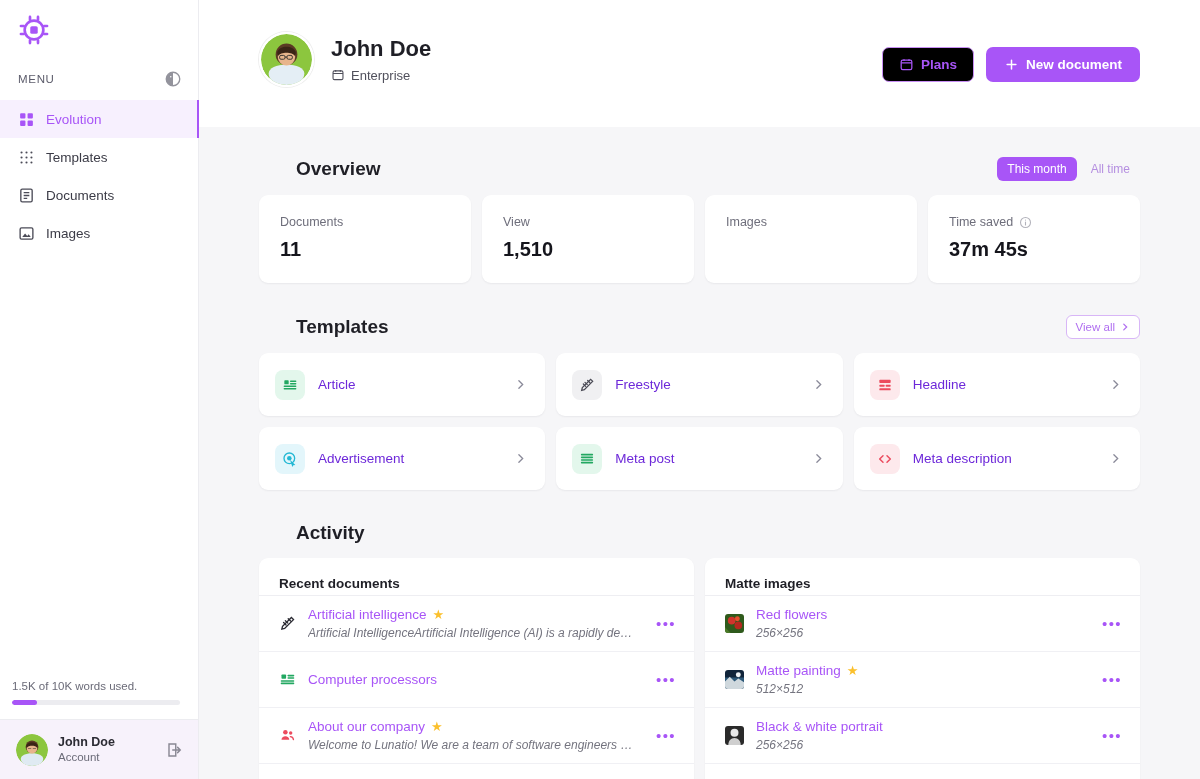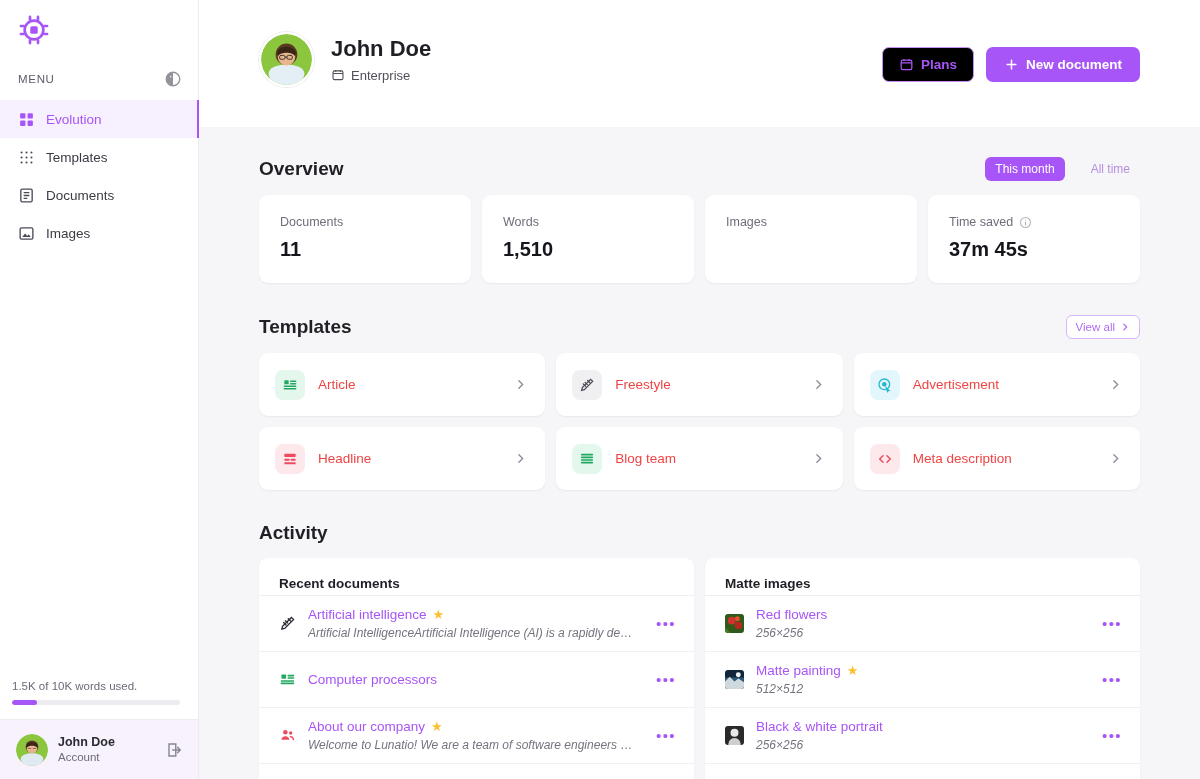--- a/index.html
+++ b/index.html
@@ -95,24 +95,25 @@
     padding: 9px 16px;
   }
   .btn-primary { background: #a855f7; color: #fff; padding: 10px 18px; justify-content: flex-end; }
   .btn svg { width: 15px; height: 15px; }
 
   .content { padding: 30px 60px 0 60px; }
 
   .section-head {
     display: flex; align-items: center; justify-content: space-between;
     margin-bottom: 14px;
+    margin-left: 37px;
   }
   .section-title { font-size: 19px; font-weight: 700; color: #1f1f26; }
 
-  .seg { display: flex; align-items: center; gap: 16px; }
+  .seg { display: flex; align-items: center; gap: 4px; }
   .seg-btn {
     font-size: 12px; padding: 5px 10px; border-radius: 6px;
     color: #b58fe0; cursor: pointer; border: none; background: transparent;
     font-family: "Liberation Sans", sans-serif;
   }
   .seg-btn.active { background: #a855f7; color: #fff; font-weight: 400; }
 
   .viewall {
     display: inline-flex; align-items: center; gap: 5px;
     border: 1px solid #d8b6f7; color: #b06ef0; background: #fff;
@@ -136,21 +137,21 @@
   .tpl {
     background: #fff; border-radius: 9px; height: 63px;
     display: flex; align-items: center; gap: 13px; padding: 0 18px 0 16px;
     box-shadow: 0 1px 2px rgba(20,20,40,.06); cursor: pointer;
   }
   .tpl-ico {
     width: 30px; height: 30px; border-radius: 8px; flex: 0 0 30px;
     display: flex; align-items: center; justify-content: center;
   }
   .tpl-ico svg { width: 16px; height: 16px; }
-  .tpl-name { flex: 1 1 auto; font-size: 13.5px; color: #ef4444; }
+  .tpl-name { flex: 1 1 auto; font-size: 13.5px; color: #6d28d9; }
   .chev { width: 13px; height: 13px; color: #8a8a99; flex: 0 0 13px; }
 
   
   .activity-grid { display: grid; grid-template-columns: 1fr 1fr; gap: 11px; }
   .panel {
     background: #fff; border-radius: 9px; overflow: hidden;
     box-shadow: 0 1px 2px rgba(20,20,40,.06);
   }
   .panel-head {
     font-size: 13.5px; font-weight: 700; color: #1f1f26;
@@ -336,21 +337,21 @@
 
       <div class="stats">
         <div class="stat">
           <div class="stat-label">
             <span>Documents</span>
           </div>
           <div class="stat-value">11</div>
         </div>
         <div class="stat">
           <div class="stat-label">
-            <span>Words</span>
+            <span>View</span>
           </div>
           <div class="stat-value">1,510</div>
         </div>
         <div class="stat">
           <div class="stat-label">
             <span>Images</span>
           </div>
         </div>
         <div class="stat">
           <div class="stat-label">
@@ -397,55 +398,55 @@
               <path d="M6.5 10.5l3.5 3.5M9 8l3.5 3.5M13 5.2l3.4 3.4"></path>
             </svg>
           </div>
           <div class="tpl-name">Freestyle</div>
           <svg class="chev" viewBox="0 0 24 24" fill="none" stroke="currentColor" stroke-width="2.4" stroke-linecap="round">
               <path d="M9 5l7 7-7 7"></path>
             </svg>
         </div>
 
         <div class="tpl">
-          <div class="tpl-ico" style="background:#e3f6fb">
-            <svg viewBox="0 0 24 24" fill="none" stroke="#22b8d4" stroke-width="2">
-              <circle cx="11" cy="11" r="8"></circle>
-              <circle cx="11" cy="11" r="3.4" fill="#22b8d4" stroke="none"></circle>
-              <path d="M12 13l8 8-3 .5-1.5 2.5z" fill="#22b8d4" stroke="none"></path>
-            </svg>
-          </div>
-          <div class="tpl-name">Advertisement</div>
-          <svg class="chev" viewBox="0 0 24 24" fill="none" stroke="currentColor" stroke-width="2.4" stroke-linecap="round">
-              <path d="M9 5l7 7-7 7"></path>
-            </svg>
-        </div>
-
-        <div class="tpl">
           <div class="tpl-ico" style="background:#fde9ec">
             <svg viewBox="0 0 24 24" fill="#ec4b5e">
               <rect x="3.5" y="4" width="17" height="5" rx="1.2"></rect>
               <rect x="3.5" y="11.5" width="8" height="3" rx="1"></rect>
               <rect x="13" y="11.5" width="7.5" height="3" rx="1"></rect>
               <rect x="3.5" y="17" width="17" height="3" rx="1"></rect>
             </svg>
           </div>
           <div class="tpl-name">Headline</div>
           <svg class="chev" viewBox="0 0 24 24" fill="none" stroke="currentColor" stroke-width="2.4" stroke-linecap="round">
               <path d="M9 5l7 7-7 7"></path>
             </svg>
         </div>
 
         <div class="tpl">
+          <div class="tpl-ico" style="background:#e3f6fb">
+            <svg viewBox="0 0 24 24" fill="none" stroke="#22b8d4" stroke-width="2">
+              <circle cx="11" cy="11" r="8"></circle>
+              <circle cx="11" cy="11" r="3.4" fill="#22b8d4" stroke="none"></circle>
+              <path d="M12 13l8 8-3 .5-1.5 2.5z" fill="#22b8d4" stroke="none"></path>
+            </svg>
+          </div>
+          <div class="tpl-name">Advertisement</div>
+          <svg class="chev" viewBox="0 0 24 24" fill="none" stroke="currentColor" stroke-width="2.4" stroke-linecap="round">
+              <path d="M9 5l7 7-7 7"></path>
+            </svg>
+        </div>
+
+        <div class="tpl">
           <div class="tpl-ico" style="background:#e3f7ec">
             <svg viewBox="0 0 24 24" stroke="#22a861" stroke-width="2.4" stroke-linecap="round">
               <path d="M4 5.5h16M4 9.5h16M4 13.5h16M4 17.5h16"></path>
             </svg>
           </div>
-          <div class="tpl-name">Blog team</div>
+          <div class="tpl-name">Meta post</div>
           <svg class="chev" viewBox="0 0 24 24" fill="none" stroke="currentColor" stroke-width="2.4" stroke-linecap="round">
               <path d="M9 5l7 7-7 7"></path>
             </svg>
         </div>
 
         <div class="tpl">
           <div class="tpl-ico" style="background:#fde9ec">
             <svg viewBox="0 0 24 24" fill="none" stroke="#ec4b5e" stroke-width="2.2" stroke-linecap="round" stroke-linejoin="round">
               <path d="M9 7l-5 5 5 5M15 7l5 5-5 5"></path>
             </svg>

